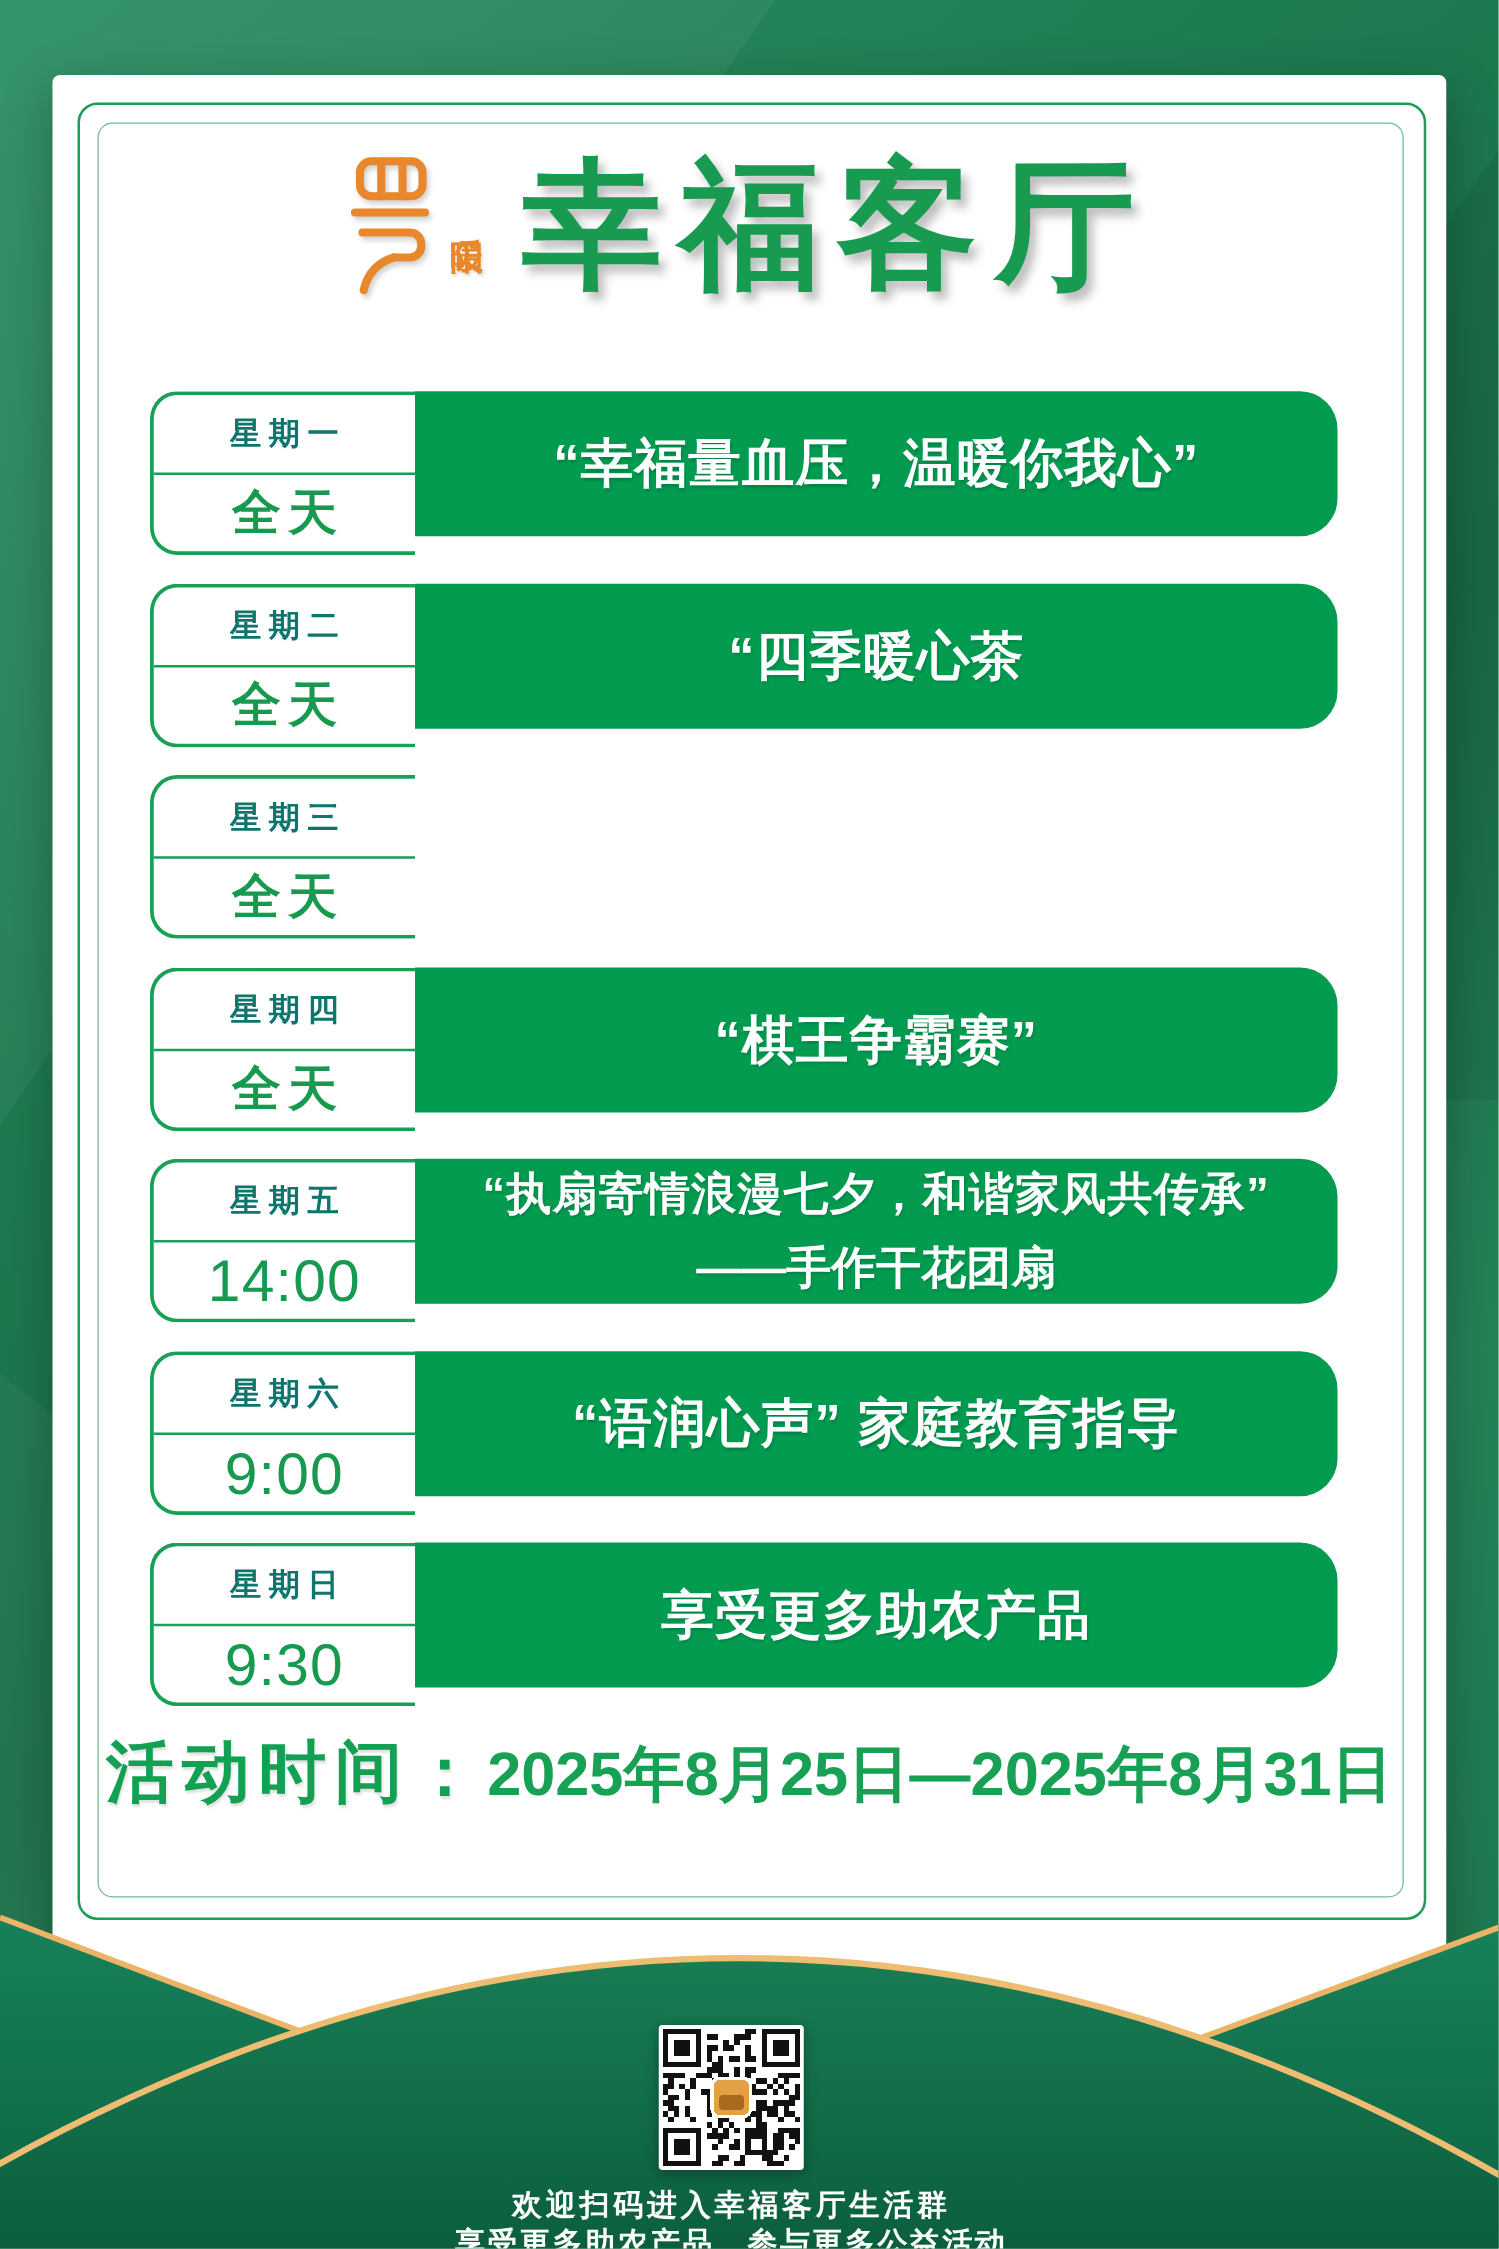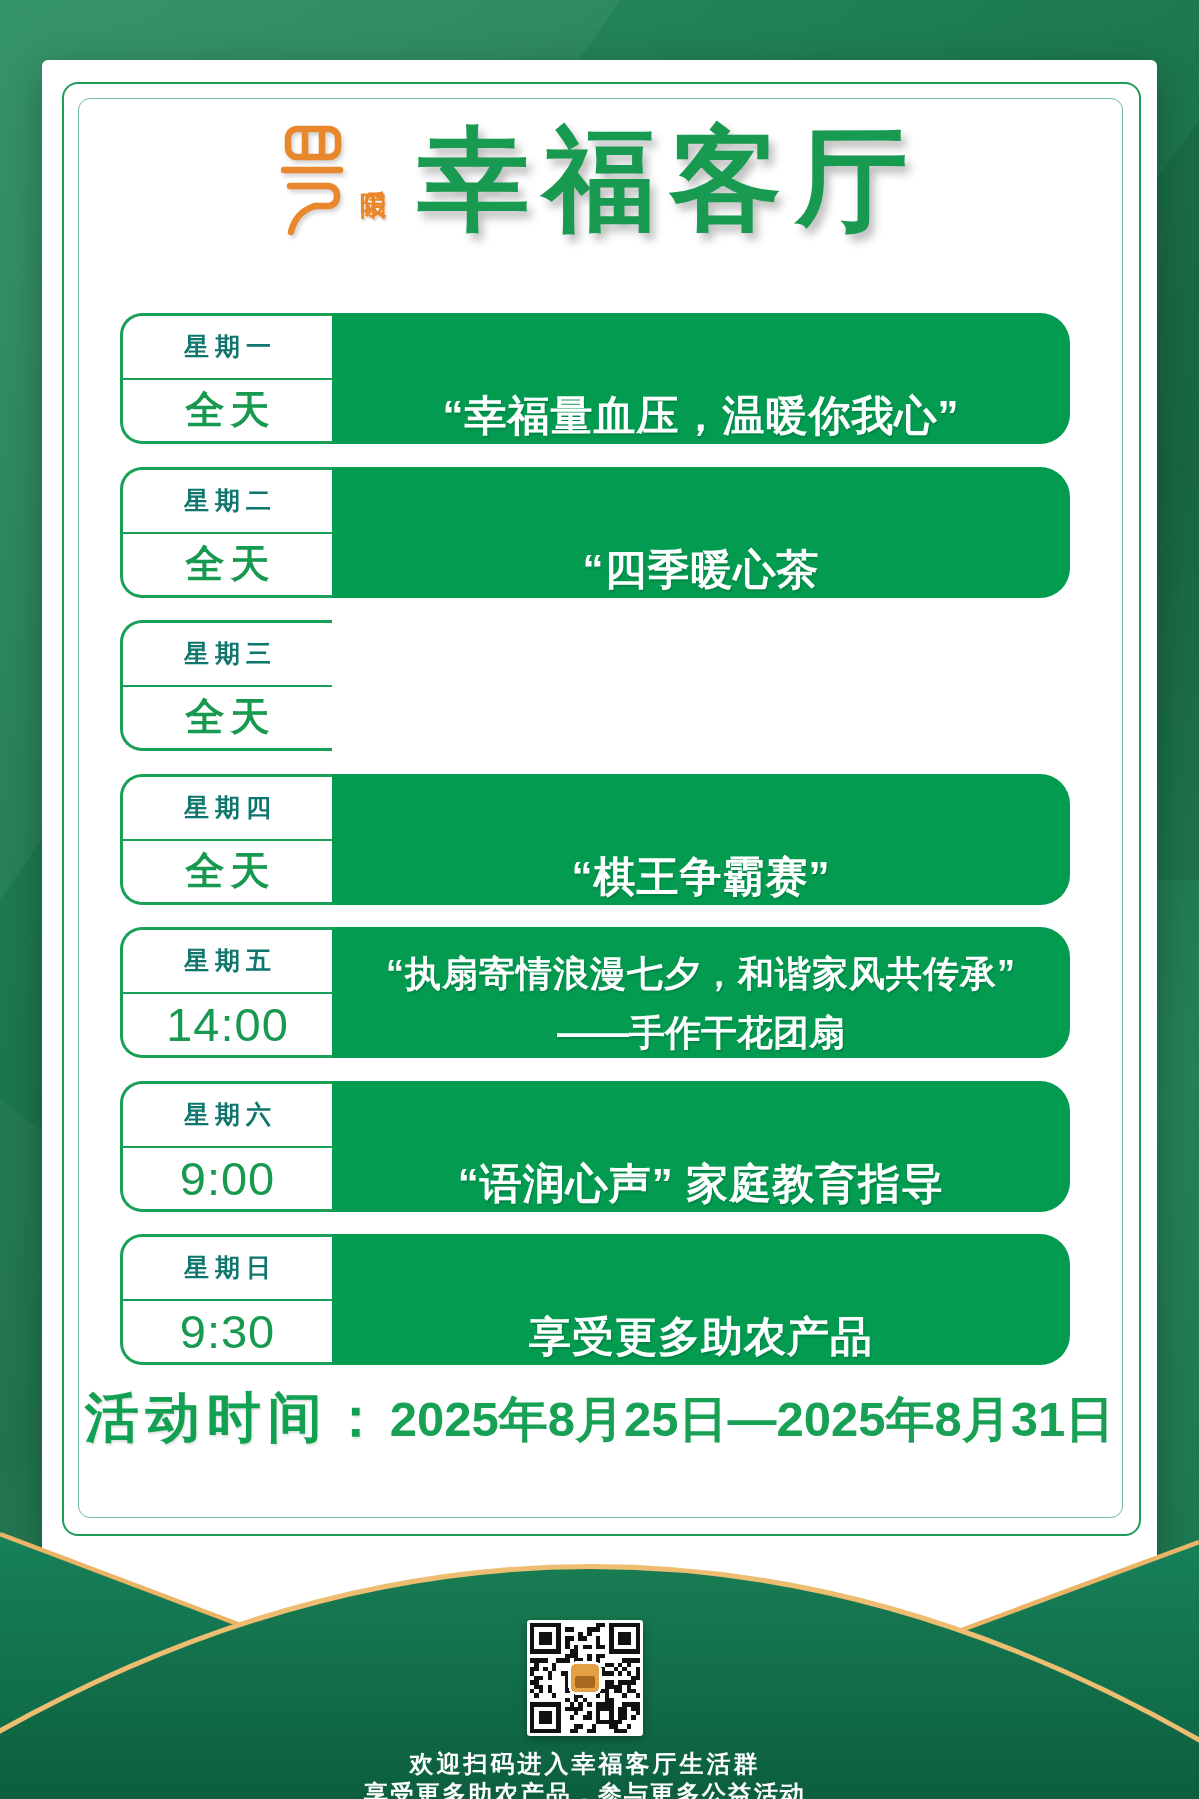--- a/index.html
+++ b/index.html
@@ -43,22 +43,22 @@
     width:212px;height:131px;box-sizing:border-box;background:#ffffff;
     border:3px solid #18a057;border-right:none;border-radius:22px 0 0 22px;
     display:flex;flex-direction:column;
   }
   .day-cell,.time-cell{flex:1;display:flex;align-items:center;justify-content:center;}
   .day-cell{border-bottom:2px solid #18a057;}
   .day{font-size:25px;font-weight:700;color:#0f766e;letter-spacing:6px;padding-left:6px;}
   .time{font-size:39px;font-weight:700;color:#17994f;letter-spacing:6px;padding-left:6px;}
   .time.time-num{font-size:47px;letter-spacing:1px;padding-left:0;font-weight:400;}
   .bar{
-    width:738px;height:131px;background:#029b50;border-radius:0 30px 30px 0;
-    display:flex;flex-direction:column;align-items:center;justify-content:flex-end;
+    width:738px;height:116px;background:#029b50;border-radius:0 30px 30px 0;
+    display:flex;flex-direction:column;align-items:center;justify-content:center;
     color:#ffffff;
   }
   .act1{font-size:42px;font-weight:700;letter-spacing:1px;text-shadow:1px 2px 2px rgba(0,0,0,0.15);}
   .row.two-line .act1{font-size:36px;}
   .act2{font-size:36px;font-weight:700;margin-top:10px;text-shadow:1px 2px 2px rgba(0,0,0,0.15);display:none;}
   .row.two-line .act2{display:block;}
 
   
   .period{
     position:absolute;left:0;top:1322px;width:100%;text-align:center;white-space:nowrap;

